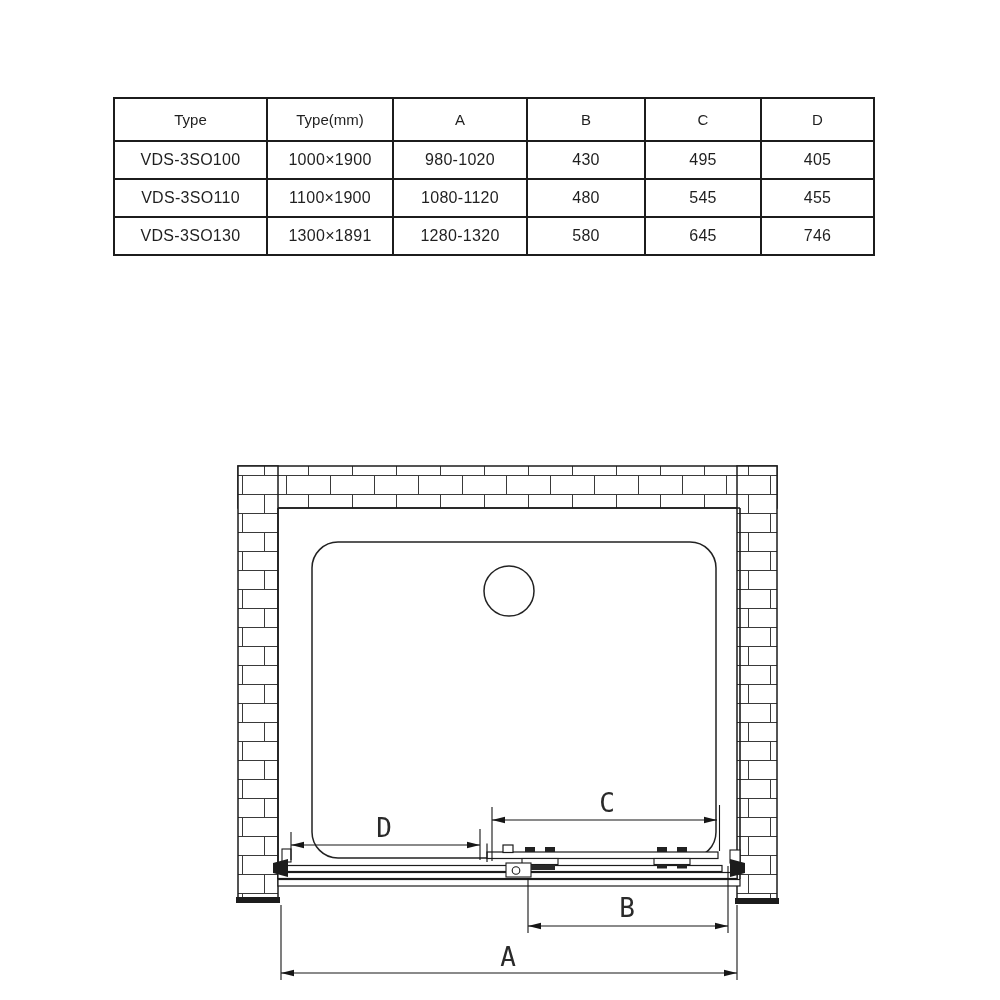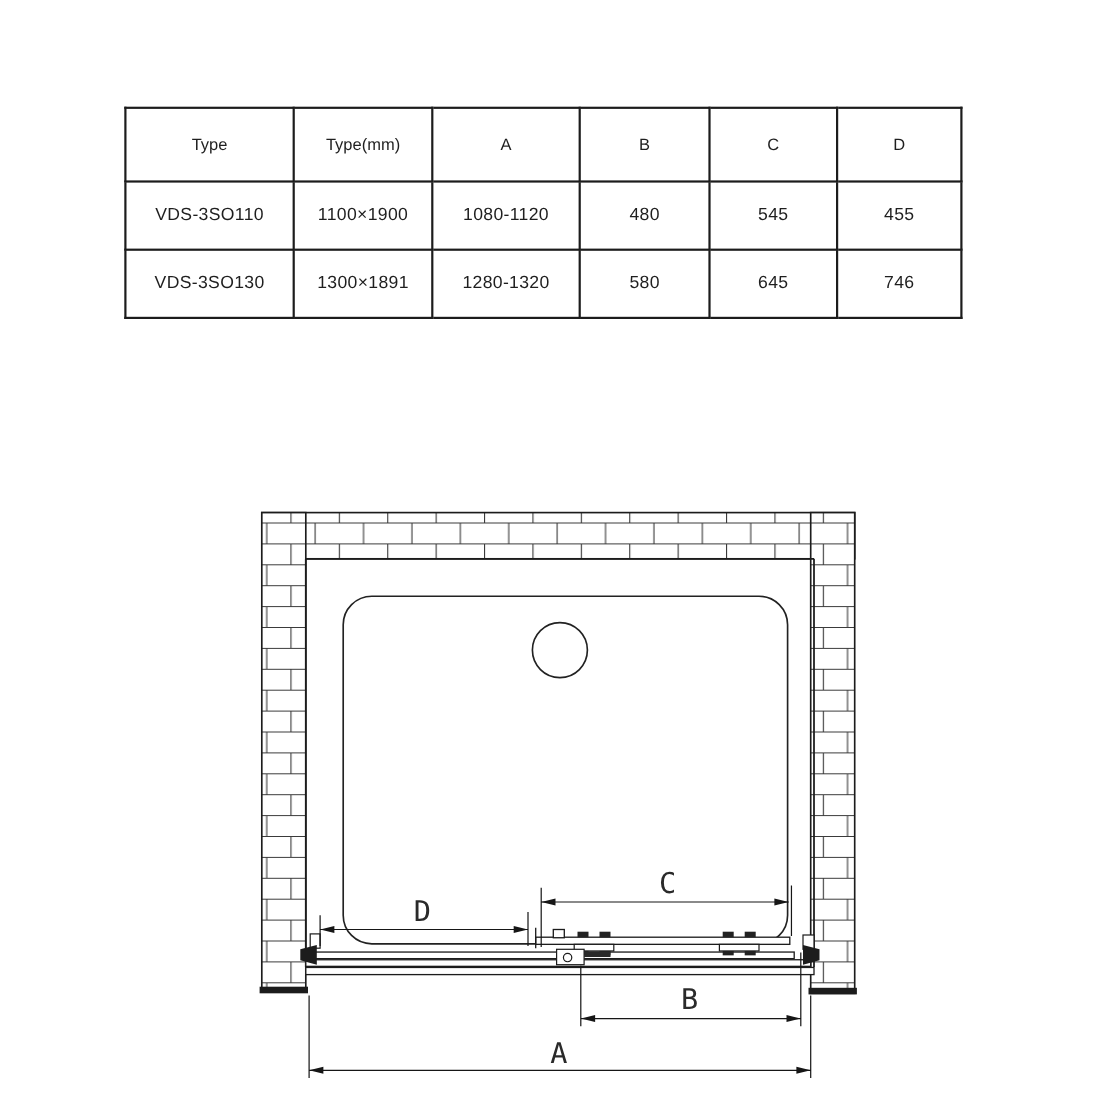--- a/index.html
+++ b/index.html
@@ -8,21 +8,21 @@
     font-family:"Liberation Sans", sans-serif;color:#1a1a1a;overflow:hidden;
   }
   
   .spec-table{
     position:absolute;left:113px;top:97px;width:760px;
     border-collapse:collapse;table-layout:fixed;
     font-family:"Liberation Sans", sans-serif;
   }
   .spec-table td,.spec-table th{
     border:2px solid #1c1c1c;text-align:center;vertical-align:middle;
-    font-weight:400;color:#1f1f1f;padding:12px;overflow:hidden;white-space:nowrap;
+    font-weight:400;color:#1f1f1f;padding:0;overflow:hidden;white-space:nowrap;
   }
   .spec-table thead th{height:41px;font-size:15px;}
   .spec-table tbody td{height:36px;font-size:16px;letter-spacing:0.3px;}
   .col-type{width:153px;}
   .col-size{width:126px;}
   .col-a{width:134px;}
   .col-b{width:118px;}
   .col-c{width:116px;}
   .col-d{width:113px;}
   
@@ -48,20 +48,28 @@
     <tr>
       <th>Type</th>
       <th>Type(mm)</th>
       <th>A</th>
       <th>B</th>
       <th>C</th>
       <th>D</th>
     </tr>
   </thead>
   <tbody>
+    <tr>
+      <td>VDS-3SO100</td>
+      <td>1000×1900</td>
+      <td>980-1020</td>
+      <td>430</td>
+      <td>495</td>
+      <td>405</td>
+    </tr>
     <tr>
       <td>VDS-3SO110</td>
       <td>1100×1900</td>
       <td>1080-1120</td>
       <td>480</td>
       <td>545</td>
       <td>455</td>
     </tr>
     <tr>
       <td>VDS-3SO130</td>

